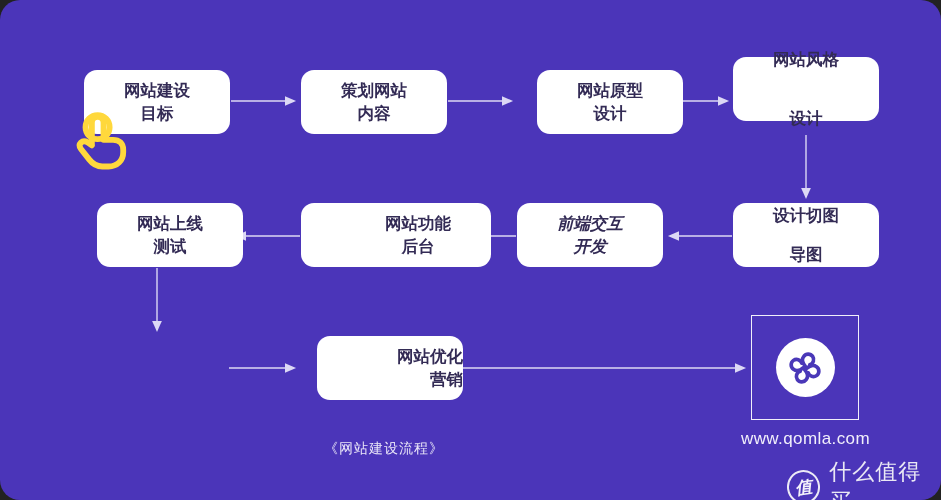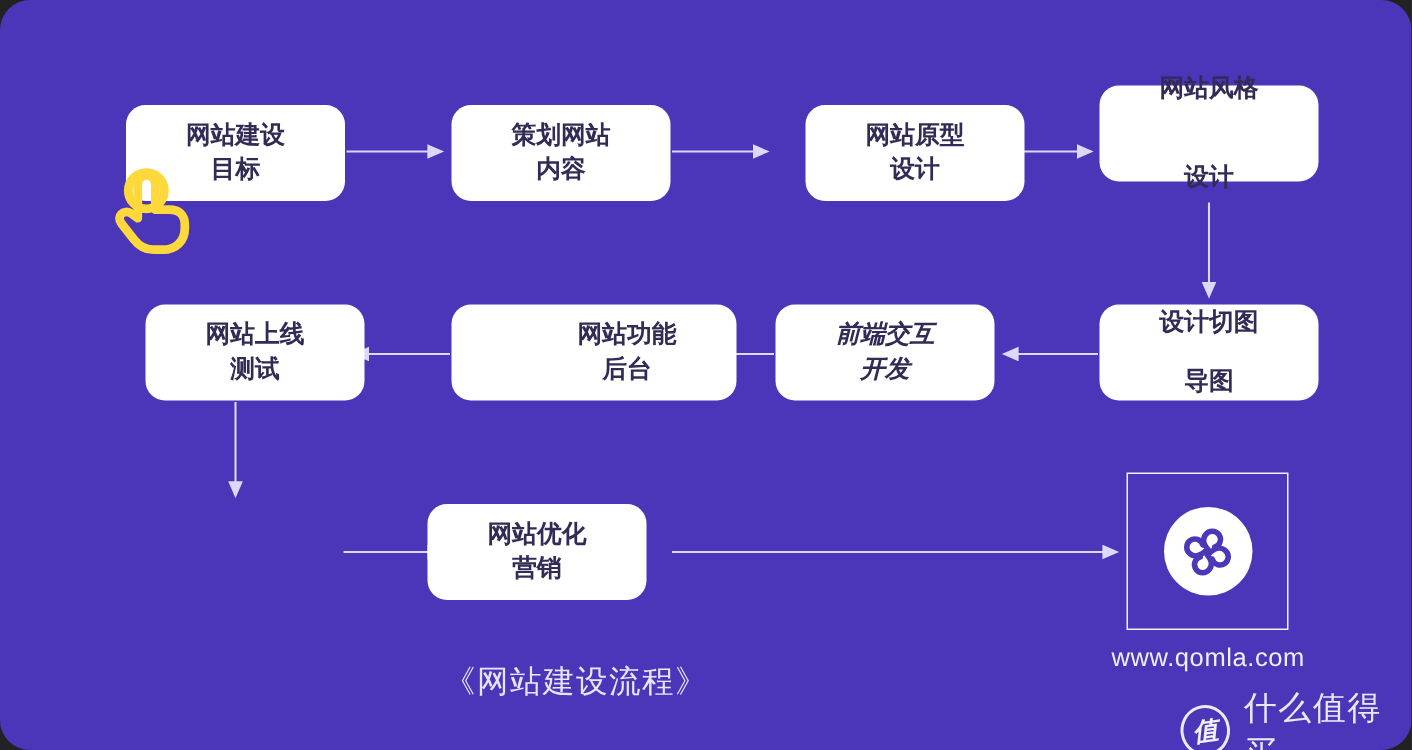--- a/index.html
+++ b/index.html
@@ -24,40 +24,40 @@
   
   .n-goal      {left:84px; top:70px;}
   .n-plan      {left:301px;top:70px;}
   .n-prototype {left:517px;top:70px;margin-left:20px;}
   .n-style     {left:733px;top:57px;gap:36px;}
   .n-slicing   {left:733px;top:203px;gap:16px;}
   .n-frontend  {left:517px;top:203px;font-style:italic;}
   .n-backend   {left:301px;top:203px;padding-left:44px;}
   .n-testing   {left:97px; top:203px;}
   .n-deploy    {left:82px; top:336px;}
-  .n-marketing {left:285px;top:336px;}
+  .n-marketing {left:317px;top:336px;align-items:flex-end;}
 
   .tap-cursor{position:absolute;left:68px;top:110px;width:82px;height:66px;}
 
   .logo-box{
     position:absolute;left:751px;top:315px;width:106px;height:103px;
     border:1.5px solid rgba(255,255,255,0.92);
     display:flex;align-items:center;justify-content:center;
   }
   .logo-circle{
     width:59px;height:59px;border-radius:50%;background:#ffffff;
     display:flex;align-items:center;justify-content:center;
   }
   .logo-url{
     position:absolute;left:741px;top:429px;width:128px;
     text-align:center;color:#f1effb;font-size:17px;letter-spacing:.4px;
   }
   .caption{
     position:absolute;left:0;top:440px;width:768px;
-    text-align:center;color:#e9e5f8;font-size:21px;letter-spacing:1px;
+    text-align:center;color:#e9e5f8;font-size:14px;letter-spacing:1px;
   }
   .watermark{
     position:absolute;left:787px;top:457px;
     display:flex;align-items:center;gap:9px;
   }
   .wm-badge{
     width:30px;height:30px;border-radius:50%;
     border:2.5px solid #eceaf6;
     display:flex;align-items:center;justify-content:center;
     color:#f2f0fa;font-size:17px;font-weight:bold;

